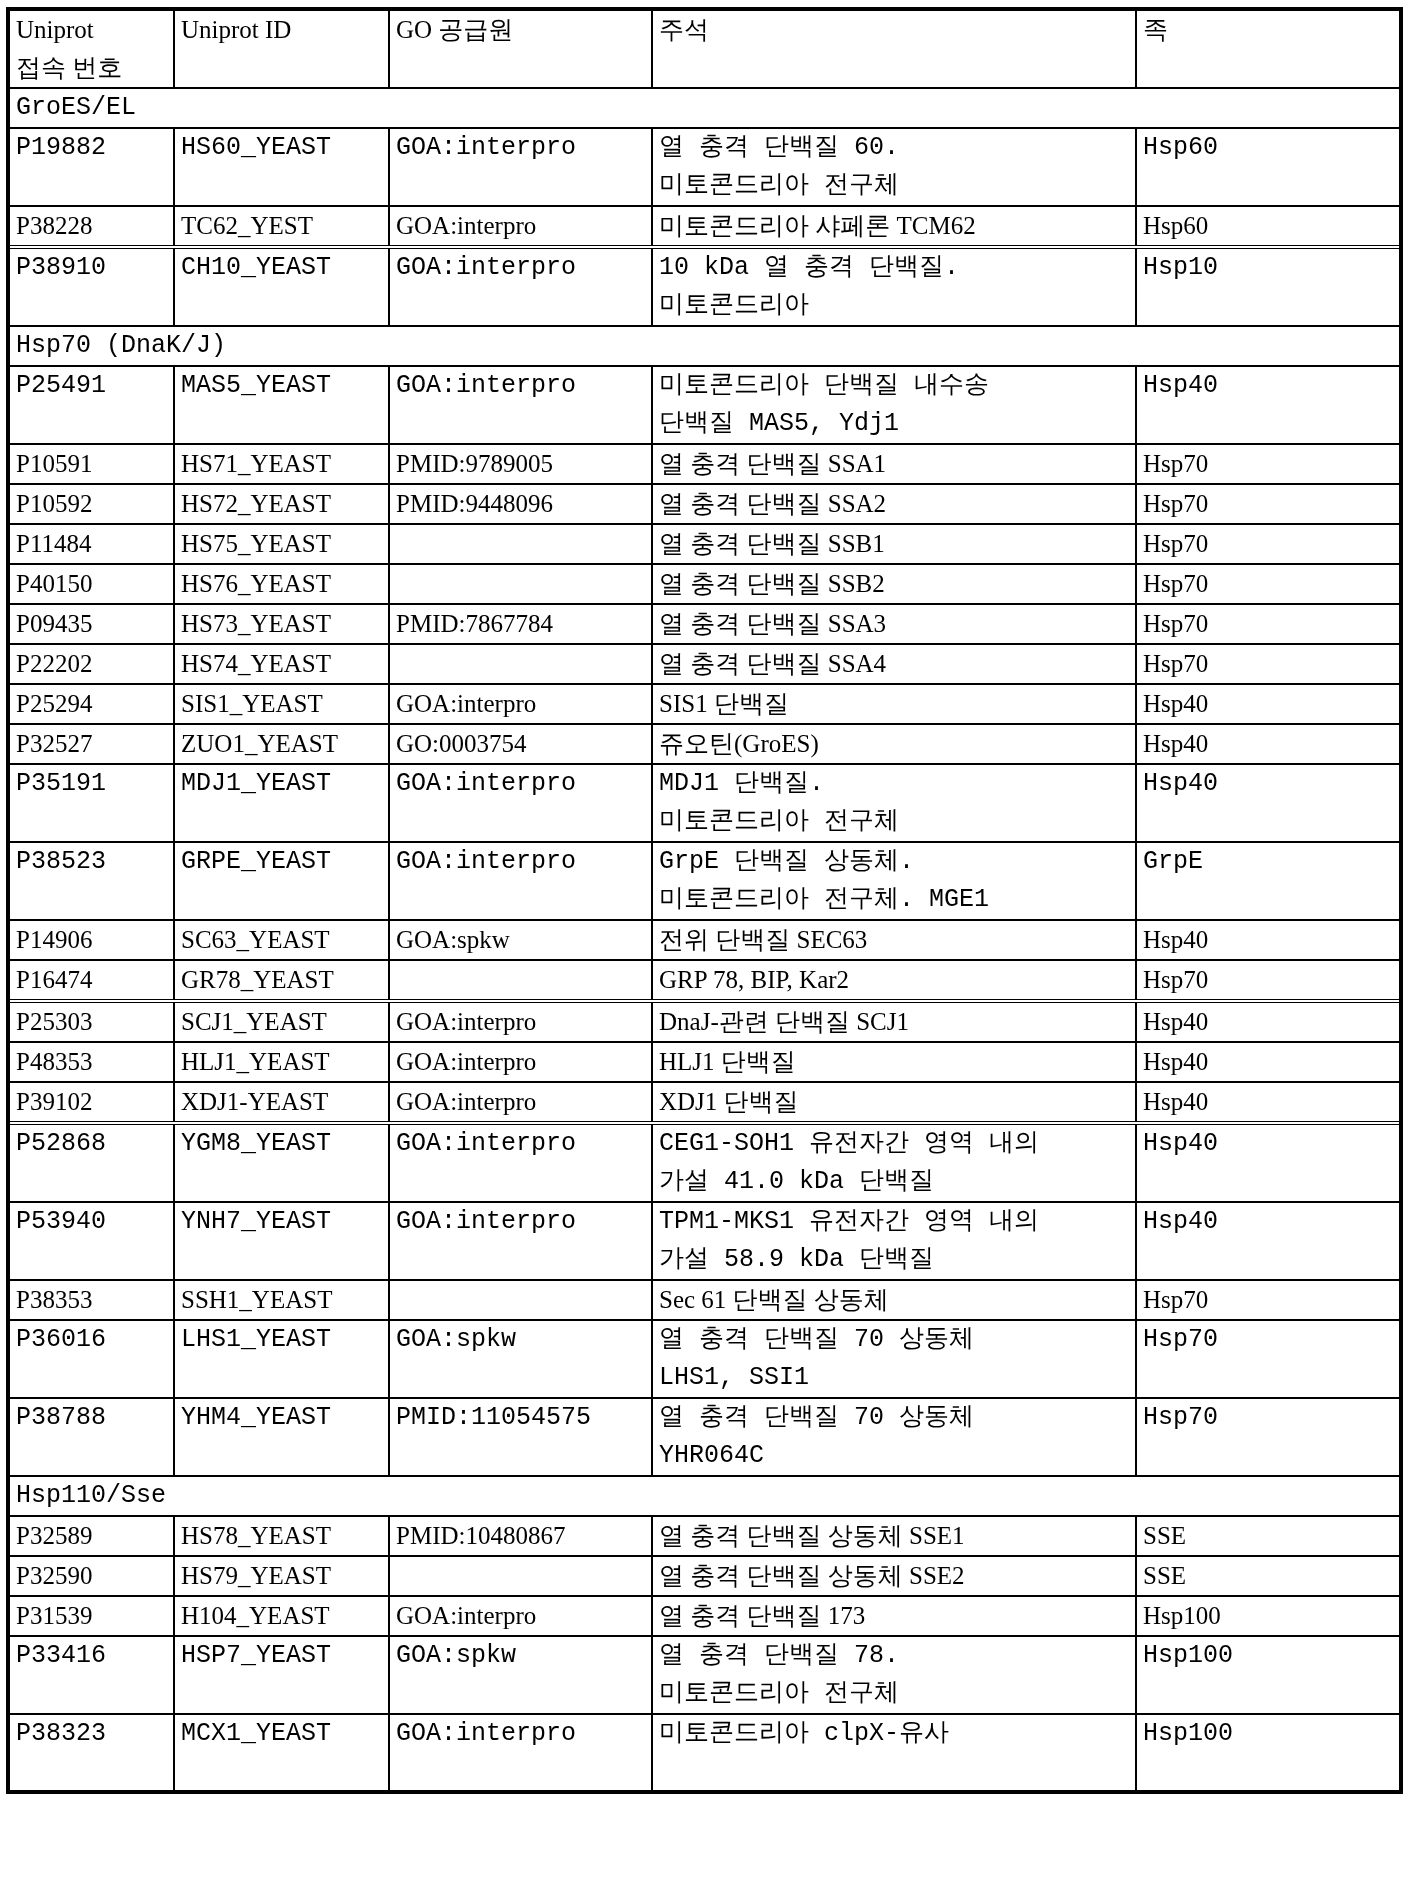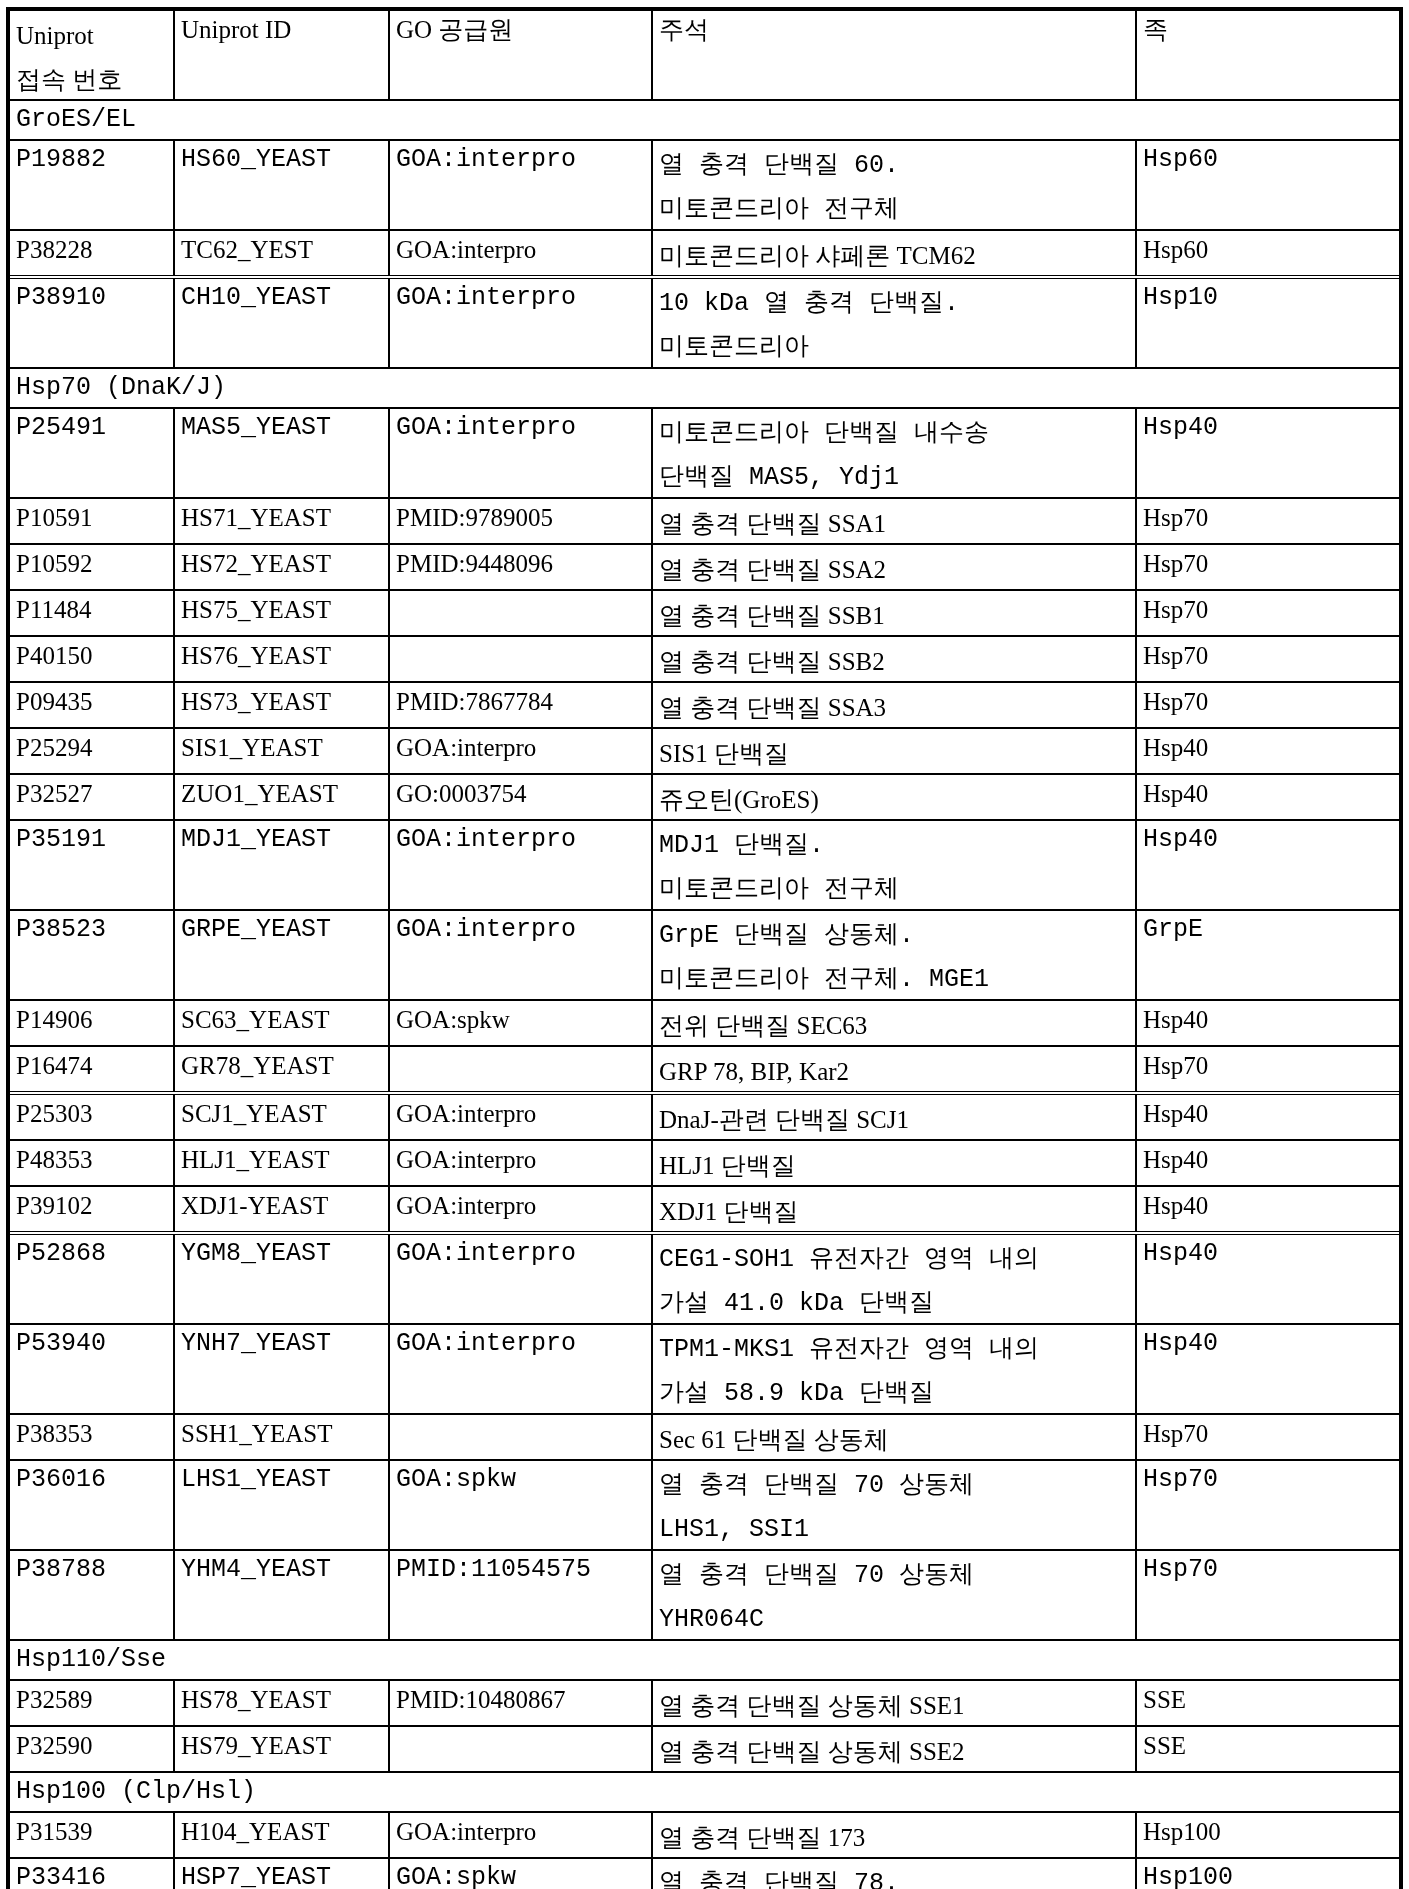--- a/index.html
+++ b/index.html
@@ -41,21 +41,21 @@
   tr:first-child td { border-top: none; }
   tr td:first-child { border-left: none; }
   tr td:last-child { border-right: none; }
   tr:last-child td { border-bottom: none; }
   tr.single td { height: 36px; }
   tr.double td { height: 75px; white-space: normal; font-family: Liberation Mono, monospace; }
   tr.header td { height: 74px; white-space: normal; }
   tr.section td { height: 36px; font-family: Liberation Mono, monospace; }
   tr.dbl-below td { border-bottom: 4px double #000; }
   td.ann { white-space: normal; }
-  .line { display: block; height: 38px; white-space: nowrap; margin-top: 6px; }
+  .line { display: block; height: 38px; white-space: nowrap; }
   .col-acc { width: 164px; }
   .col-id { width: 215px; }
   .col-go { width: 263px; }
   .col-ann { width: 484px; }
   .col-fam { width: 263px; }
 </style>
 </head>
 <body>
 
 <div class="table-wrap">
@@ -162,20 +162,29 @@
         <tr class="single">
           <td>P09435</td>
           <td>HS73_YEAST</td>
           <td>PMID:7867784</td>
           <td class="ann">
             <span class="line">열 충격 단백질 SSA3</span>
           </td>
           <td>Hsp70</td>
         </tr>
         <tr class="single">
+          <td>P22202</td>
+          <td>HS74_YEAST</td>
+          <td></td>
+          <td class="ann">
+            <span class="line">열 충격 단백질 SSA4</span>
+          </td>
+          <td>Hsp70</td>
+        </tr>
+        <tr class="single">
           <td>P25294</td>
           <td>SIS1_YEAST</td>
           <td>GOA:interpro</td>
           <td class="ann">
             <span class="line">SIS1 단백질</span>
           </td>
           <td>Hsp40</td>
         </tr>
         <tr class="single">
           <td>P32527</td>
@@ -313,23 +322,20 @@
           <td>SSE</td>
         </tr>
         <tr class="single">
           <td>P32590</td>
           <td>HS79_YEAST</td>
           <td></td>
           <td class="ann">
             <span class="line">열 충격 단백질 상동체 SSE2</span>
           </td>
           <td>SSE</td>
-        </tr>
-        <tr class="section">
-          <td colspan="5">Hsp100 (Clp/Hsl)</td>
         </tr>
         <tr class="single">
           <td>P31539</td>
           <td>H104_YEAST</td>
           <td>GOA:interpro</td>
           <td class="ann">
             <span class="line">열 충격 단백질 173</span>
           </td>
           <td>Hsp100</td>
         </tr>

